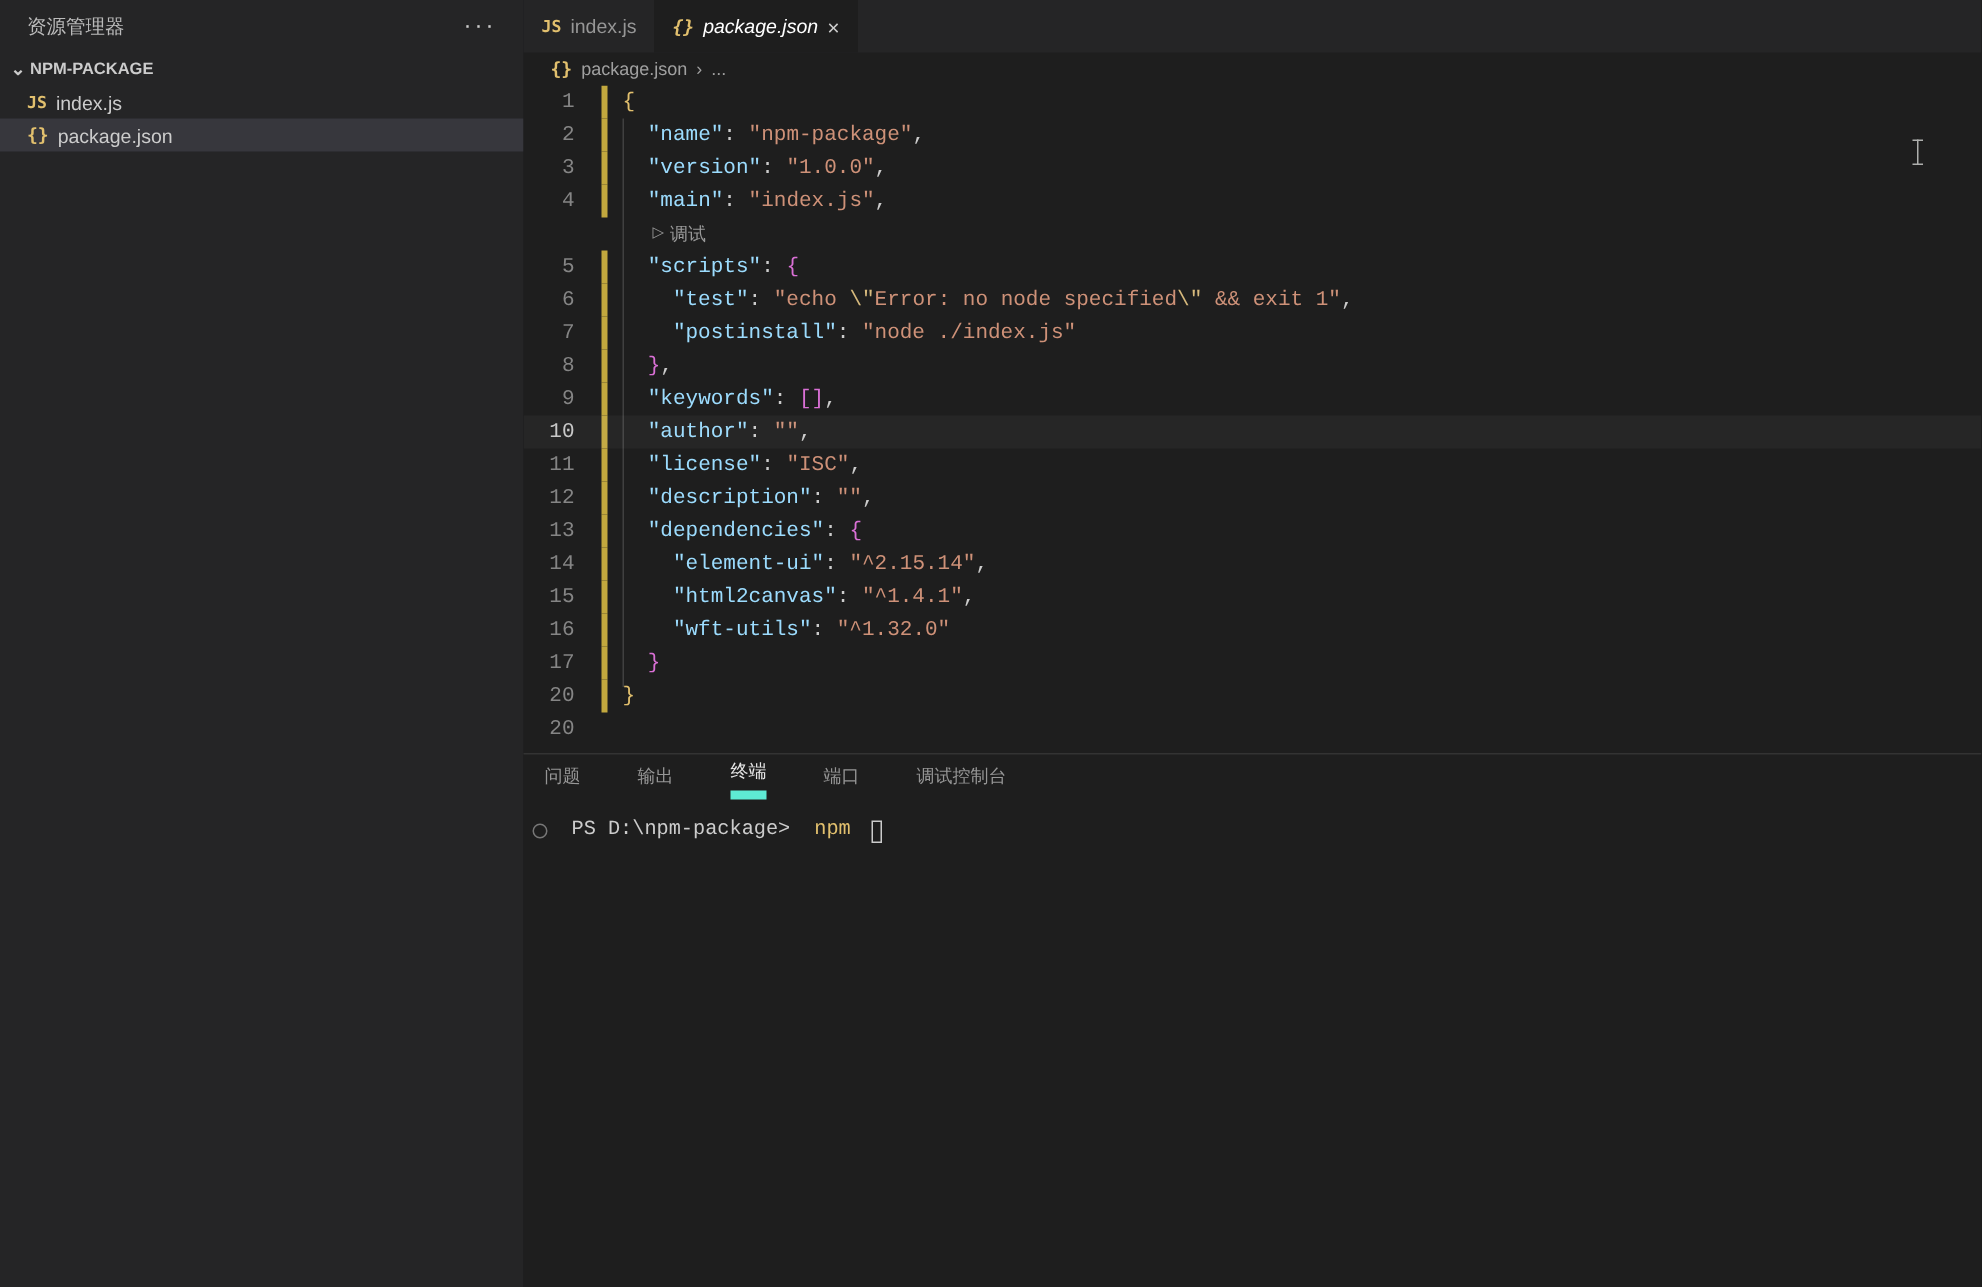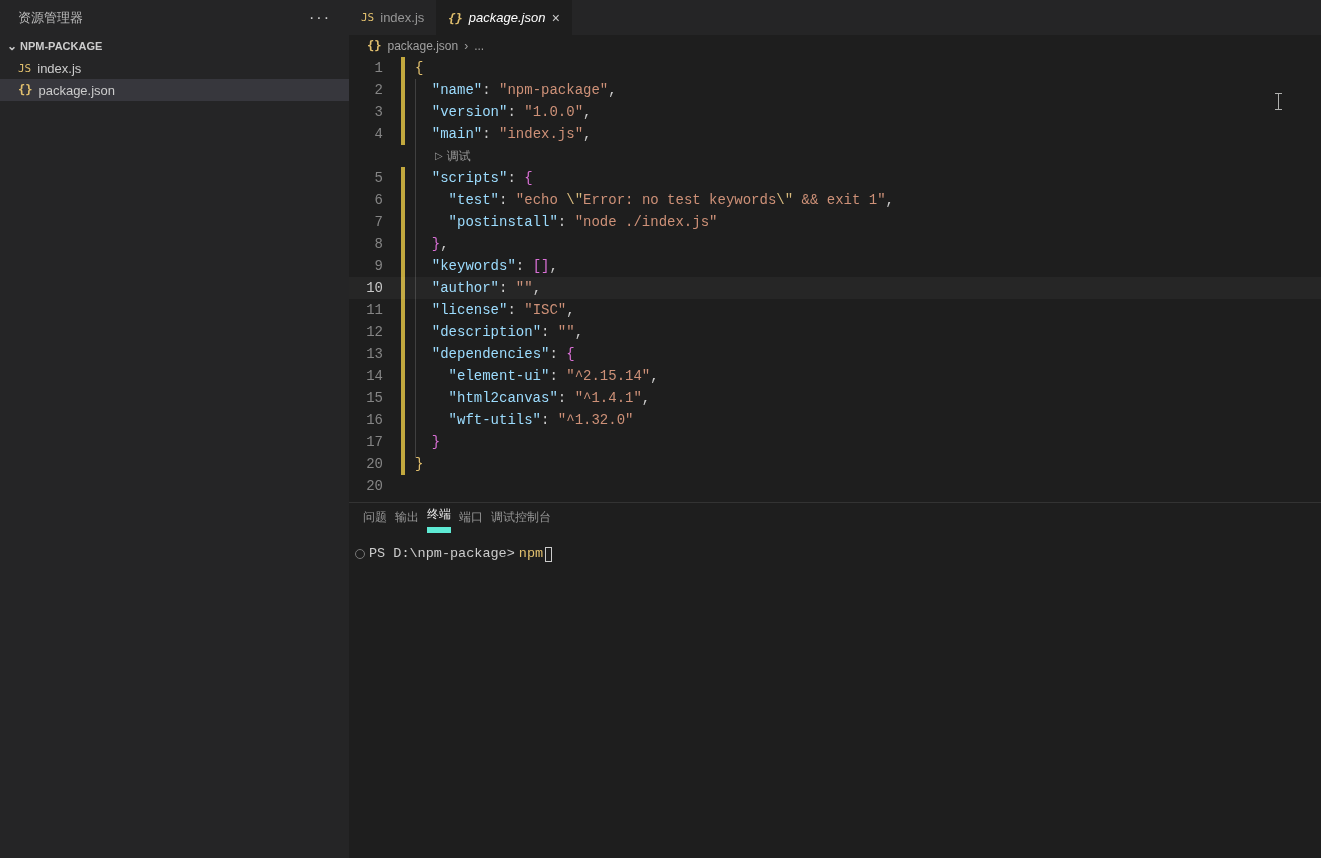--- a/index.html
+++ b/index.html
@@ -7,21 +7,21 @@
   body { display:flex; }
 
   
   .explorer       { width:349px; height:858px; background:#252526; display:flex; flex-direction:column; }
   .explorer-hdr   { height:35px; display:flex; align-items:center; justify-content:space-between; padding:0 18px; color:#bbb;gap:16px; }
   .explorer-hdr .dots { color:#ccc; font-size:16px; letter-spacing:2px; }
   .section-hdr    { height:22px; display:flex; align-items:center; padding-left:4px; font-weight:bold; font-size:11px; color:#ccc; }
   .chev           { display:inline-block; width:16px; text-align:center; color:#ccc; font-size:12px; }
   .tree-item      { height:22px; display:flex; align-items:center; padding-left:18px; gap:6px; font-size:13px; color:#ccc; cursor:pointer; }
   .tree-item.active { background:#37373d; }
-  .icon-js        { color:#e2c06e; font-weight:normal; font-size:11px; font-family:Consolas,monospace; }
+  .icon-js        { color:#e2c06e; font-weight:bold; font-size:11px; font-family:Consolas,monospace; }
   .icon-json      { color:#e2c06e; font-weight:bold; font-size:12px; font-family:Consolas,monospace; }
 
   
   .main           { flex:1; display:flex; flex-direction:column; height:858px; background:#1e1e1e; }
   .tabs           { height:35px; display:flex; background:#252526; }
   .tab            { height:35px; display:flex; align-items:center; gap:6px; padding:0 12px; font-size:13px; color:#969696; cursor:pointer; }
   .tab.active     { background:#1e1e1e; color:#fff; font-style:italic; }
   .tab .close     { color:#ccc; font-size:14px; line-height:1; }
   .breadcrumb     { height:22px; display:flex; align-items:center; gap:6px; padding-left:18px; color:#a0a0a0; font-size:12px; }
 
@@ -42,25 +42,25 @@
   .tok-brace { color:#e2c06e; }
   .tok-key   { color:#9cdcfe; }
   .tok-str   { color:#ce9178; }
   .tok-punc  { color:#cccccc; }
   .tok-esc   { color:#d7ba7d; }
   .tok-bracket { color:#da70d6; }
   .tok-brace2  { color:#da70d6; }
 
   
   .panel          { height:356px; background:#1e1e1e; border-top:1px solid #333; display:flex; flex-direction:column; }
-  .panel-tabs     { height:33px; display:flex; align-items:center; gap:8px; padding-left:14px; font-size:12px; color:#969696;text-align:center; }
+  .panel-tabs     { height:33px; display:flex; align-items:center; gap:38px; padding-left:14px; font-size:12px; color:#969696;text-align:center; }
   .panel-tab      { cursor:pointer; padding-bottom:4px; }
   .panel-tab.active { color:#e7e7e7; border-bottom:6px solid #5eead4; }
   .terminal       { flex:1; padding:8px 6px; font-family:Consolas,"Courier New",monospace; font-size:13.5px; line-height:20px; }
-  .term-line      { display:flex; align-items:center; gap:4px; }
+  .term-line      { display:flex; align-items:center; gap:16px; }
   .term-circle    { width:10px; height:10px; border:1px solid #777; border-radius:50%; }
   .term-prompt    { color:#ccc; }
   .term-cmd-yellow{ color:#e2c06e; }
   .term-cmd       { color:#ccc; }
   .term-cursor    { display:inline-block; width:7px; height:15px; border:1px solid #ccc; margin-left:-2px; vertical-align:middle; }
 
   
   .ibeam { position:absolute; right:42px; top:36px; width:1px; height:17px; background:#aeafad; }
   .ibeam::before, .ibeam::after { content:""; position:absolute; left:-3px; width:7px; height:1px; background:#aeafad; }
   .ibeam::before { top:0; }
@@ -161,21 +161,21 @@
       <div class="ibeam"></div>
     <div class="code-line"><span class="tok-brace">{</span></div>
         <div class="code-line"><span>  </span><span class="tok-key">"name"</span><span class="tok-punc">: </span><span class="tok-str">"npm-package"</span><span class="tok-punc">,</span></div>
         <div class="code-line"><span>  </span><span class="tok-key">"version"</span><span class="tok-punc">: </span><span class="tok-str">"1.0.0"</span><span class="tok-punc">,</span></div>
         <div class="code-line"><span>  </span><span class="tok-key">"main"</span><span class="tok-punc">: </span><span class="tok-str">"index.js"</span><span class="tok-punc">,</span></div>
         <div class="codelens">
           <span class="play">▷</span>
           <span>调试</span>
         </div>
         <div class="code-line"><span>  </span><span class="tok-key">"scripts"</span><span class="tok-punc">: </span><span class="tok-brace2">{</span></div>
-        <div class="code-line"><span>    </span><span class="tok-key">"test"</span><span class="tok-punc">: </span><span class="tok-str">"echo </span><span class="tok-esc">\"</span><span class="tok-str">Error: no test keywords</span><span class="tok-esc">\"</span><span class="tok-str"> &amp;&amp; exit 1"</span><span class="tok-punc">,</span></div>
+        <div class="code-line"><span>    </span><span class="tok-key">"test"</span><span class="tok-punc">: </span><span class="tok-str">"echo </span><span class="tok-esc">\"</span><span class="tok-str">Error: no node specified</span><span class="tok-esc">\"</span><span class="tok-str"> &amp;&amp; exit 1"</span><span class="tok-punc">,</span></div>
         <div class="code-line"><span>    </span><span class="tok-key">"postinstall"</span><span class="tok-punc">: </span><span class="tok-str">"node ./index.js"</span></div>
         <div class="code-line"><span>  </span><span class="tok-brace2">}</span><span class="tok-punc">,</span></div>
         <div class="code-line"><span>  </span><span class="tok-key">"keywords"</span><span class="tok-punc">: </span><span class="tok-bracket">[]</span><span class="tok-punc">,</span></div>
         <div class="code-line cursor-line"><span>  </span><span class="tok-key">"author"</span><span class="tok-punc">: </span><span class="tok-str">""</span><span class="tok-punc">,</span></div>
         <div class="code-line"><span>  </span><span class="tok-key">"license"</span><span class="tok-punc">: </span><span class="tok-str">"ISC"</span><span class="tok-punc">,</span></div>
         <div class="code-line"><span>  </span><span class="tok-key">"description"</span><span class="tok-punc">: </span><span class="tok-str">""</span><span class="tok-punc">,</span></div>
         <div class="code-line"><span>  </span><span class="tok-key">"dependencies"</span><span class="tok-punc">: </span><span class="tok-brace2">{</span></div>
         <div class="code-line"><span>    </span><span class="tok-key">"element-ui"</span><span class="tok-punc">: </span><span class="tok-str">"^2.15.14"</span><span class="tok-punc">,</span></div>
         <div class="code-line"><span>    </span><span class="tok-key">"html2canvas"</span><span class="tok-punc">: </span><span class="tok-str">"^1.4.1"</span><span class="tok-punc">,</span></div>
         <div class="code-line"><span>    </span><span class="tok-key">"wft-utils"</span><span class="tok-punc">: </span><span class="tok-str">"^1.32.0"</span></div>

